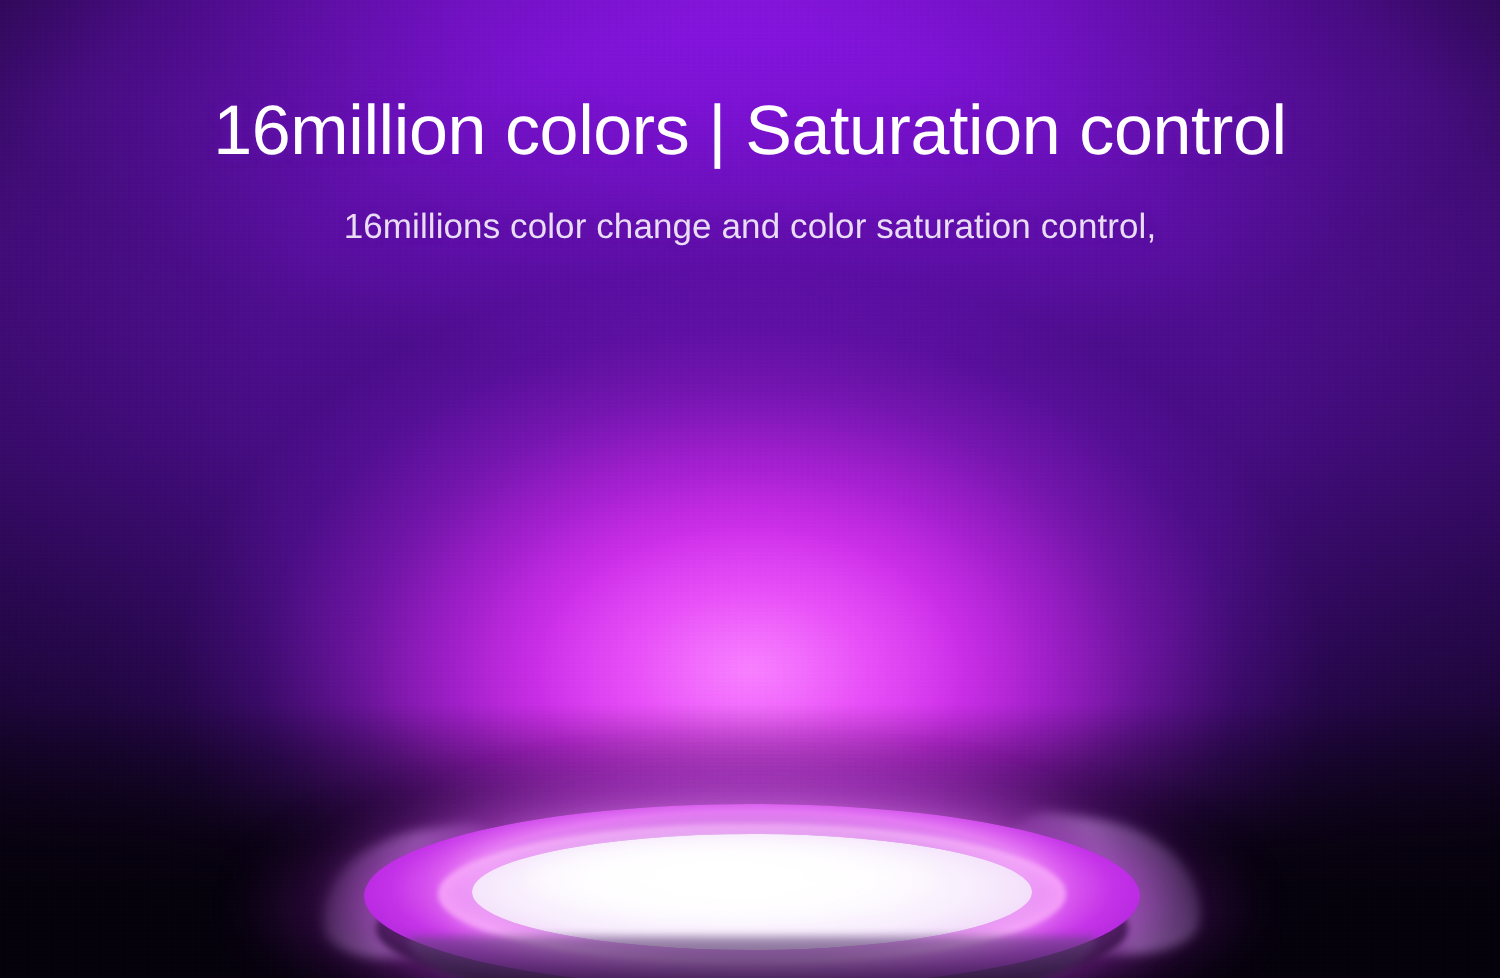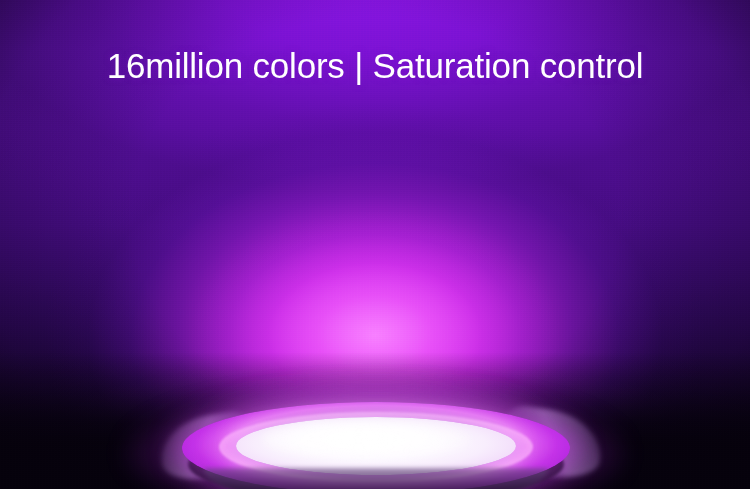--- a/index.html
+++ b/index.html
@@ -310,20 +310,21 @@
   <div class="layer" id="bg-cone"></div>
   <div class="layer" id="bg-core"></div>
   <div class="layer" id="bg-spill"></div>
   <div class="layer" id="bg-shadowband"></div>
   <div class="layer" id="bg-vignette"></div>
   <div class="layer" id="bg-grain"></div>
 
   <div id="text-block">
     <h1 id="headline">16million colors | Saturation control</h1>
     <p id="subhead">
+      <span class="sub-line">16millions color change and color saturation control,</span>
     </p>
   </div>
 
   <div id="fixture">
     <div class="fx" id="clip-left"></div>
     <div class="fx" id="clip-right"></div>
     <div class="fx" id="fx-halo"></div>
     <div class="fx" id="fx-housing"></div>
     <div class="fx" id="fx-bezel"></div>
     <div class="fx" id="fx-rim"></div>

